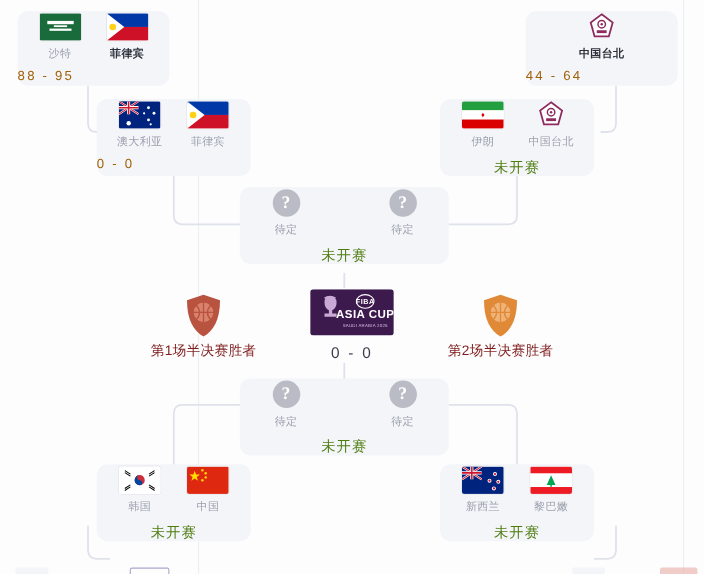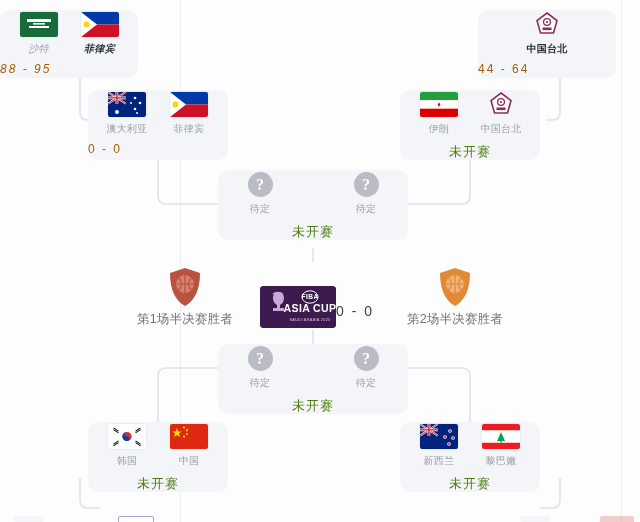--- a/index.html
+++ b/index.html
@@ -93,27 +93,27 @@
     justify-content:center;
   }
   .final-side{
     display:flex;flex-direction:column;align-items:center;
     width:150px;
   }
   .shield{width:34px;height:40px;display:block;}
   .final-lbl{
     margin-top:4px;
     font-size:12.5px;
-    color:#737373;
+    color:#7f1d1d;
     white-space:nowrap;
     letter-spacing:.2px;
   }
   .final-mid{
     width:120px;
-    display:flex;flex-direction:row;align-items:center;
+    display:flex;flex-direction:column;align-items:center;
   }
   .logo{
     width:76px;height:42px;
     border-radius:3px;
     display:block;
   }
   .final-score{
     margin-top:7px;
     font-size:14px;
     color:#3a3f4b;
@@ -151,21 +151,21 @@
       <path d="M222,368 L166,368 Q158,368 158,376 L158,424"></path>
 
       <path d="M406,368 L462,368 Q470,368 470,376 L470,424"></path>
 
       <path d="M80,478 L80,500 Q80,508 88,508 L100,508"></path>
 
       <path d="M560,478 L560,500 Q560,508 552,508 L540,508"></path>
     </g>
   </svg>
 
-  <div class="card" style="left:0;top:10px;width:138px;height:68px;font-style:italic;">
+  <div class="card" style="left:16px;top:10px;width:138px;height:68px;">
     <div class="teams">
       <div class="team">
         <div class="flag">
           <svg viewBox="0 0 38 25">
               <rect width="38" height="25" fill="#1a6b3c"></rect>
           <rect x="7" y="7" width="24" height="3" fill="#fff"></rect>
           <rect x="9" y="14" width="20" height="2" fill="#fff"></rect>
           <rect x="13" y="11" width="12" height="1.6" fill="#fff"></rect>
             </svg>
         </div>

